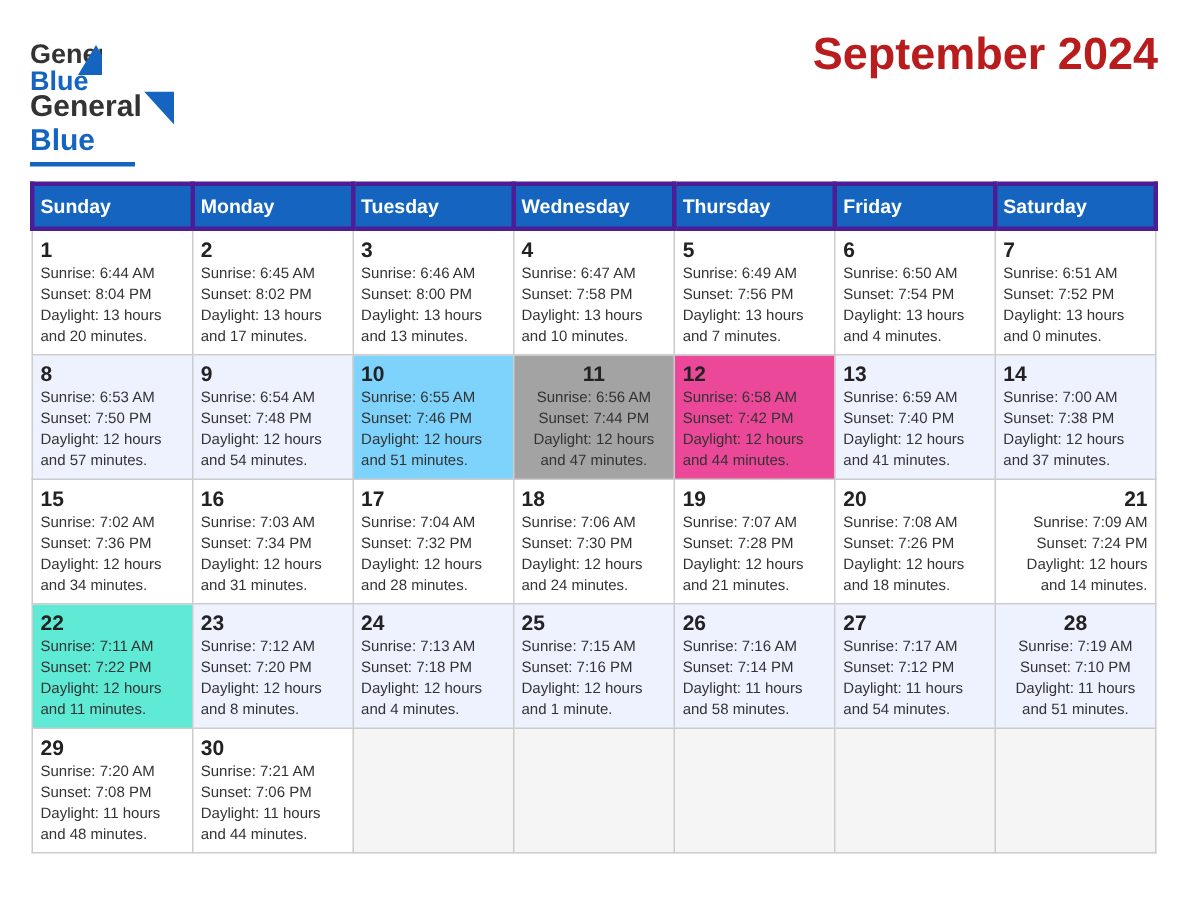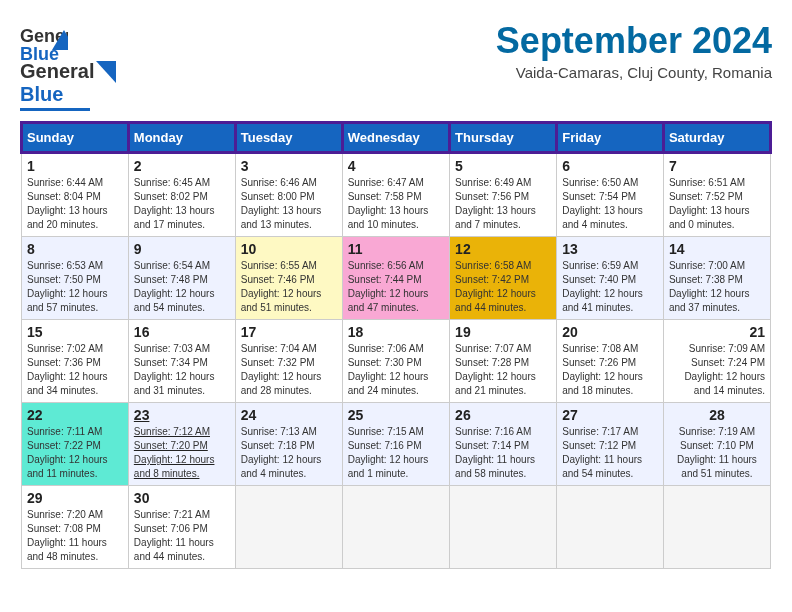--- a/index.html
+++ b/index.html
@@ -18,23 +18,23 @@
     }
     .logo {
       display: flex;
       flex-direction: column;
       align-items: flex-start;
     }
     .title-area {
       text-align: right;
     }
     .month-title {
-      font-size: 36px;
+      font-size: 30px;
       font-weight: bold;
-      color: #0369a1;
+      color: #b91c1c;
     }
     .location {
       font-size: 15px;
       color: #444;
       margin-top: 2px;
     }
     .calendar {
       width: 100%;
       border-collapse: collapse;
     }
@@ -97,21 +97,20 @@
         <polygon points="0,0 20,0 20,22" fill="#1565c0"></polygon>
       </svg>
     </div>
     <div style="display:flex;align-items:center;gap:0;">
       <span style="font-size:20px;font-weight:bold;color:#1565c0;">Blue</span>
     </div>
     <div style="height:3px;width:70px;background:#1565c0;margin-top:2px;"></div>
   </div>
   <div class="title-area">
     <div class="month-title">September 2024</div>
-    <div class="location">Vaida-Camaras, Cluj County, Romania</div>
   </div>
 </div>
 
 <table class="calendar">
   <thead>
     <tr>
     <th>Sunday</th>
         <th>Monday</th>
         <th>Tuesday</th>
         <th>Wednesday</th>
@@ -189,37 +188,37 @@
         </div>
       </td>
         <td style="background: rgb(238, 242, 255);">
         <span class="day-num">9</span>
         <div class="day-info">
           Sunrise: 6:54 AM<br>
           Sunset: 7:48 PM<br>
           Daylight: 12 hours and 54 minutes.
         </div>
       </td>
-        <td style="background: #fef9c3;">
+        <td style="background: #7dd3fc;">
         <span class="day-num">10</span>
         <div class="day-info">
           Sunrise: 6:55 AM<br>
           Sunset: 7:46 PM<br>
           Daylight: 12 hours and 51 minutes.
         </div>
       </td>
-        <td style="background: #f9a8d4;">
+        <td style="background: #a3a3a3; text-align: center;">
         <span class="day-num">11</span>
         <div class="day-info">
           Sunrise: 6:56 AM<br>
           Sunset: 7:44 PM<br>
           Daylight: 12 hours and 47 minutes.
         </div>
       </td>
-        <td style="background: #eab308;">
+        <td style="background: #ec4899;">
         <span class="day-num">12</span>
         <div class="day-info">
           Sunrise: 6:58 AM<br>
           Sunset: 7:42 PM<br>
           Daylight: 12 hours and 44 minutes.
         </div>
       </td>
         <td style="background: rgb(238, 242, 255);">
         <span class="day-num">13</span>
         <div class="day-info">
@@ -297,21 +296,21 @@
       </tr>
       <tr>
         <td style="background: #5eead4;">
         <span class="day-num">22</span>
         <div class="day-info">
           Sunrise: 7:11 AM<br>
           Sunset: 7:22 PM<br>
           Daylight: 12 hours and 11 minutes.
         </div>
       </td>
-        <td style="background: rgb(238, 242, 255); text-decoration: underline;">
+        <td style="background: rgb(238, 242, 255);">
         <span class="day-num">23</span>
         <div class="day-info">
           Sunrise: 7:12 AM<br>
           Sunset: 7:20 PM<br>
           Daylight: 12 hours and 8 minutes.
         </div>
       </td>
         <td style="background: rgb(238, 242, 255);">
         <span class="day-num">24</span>
         <div class="day-info">

